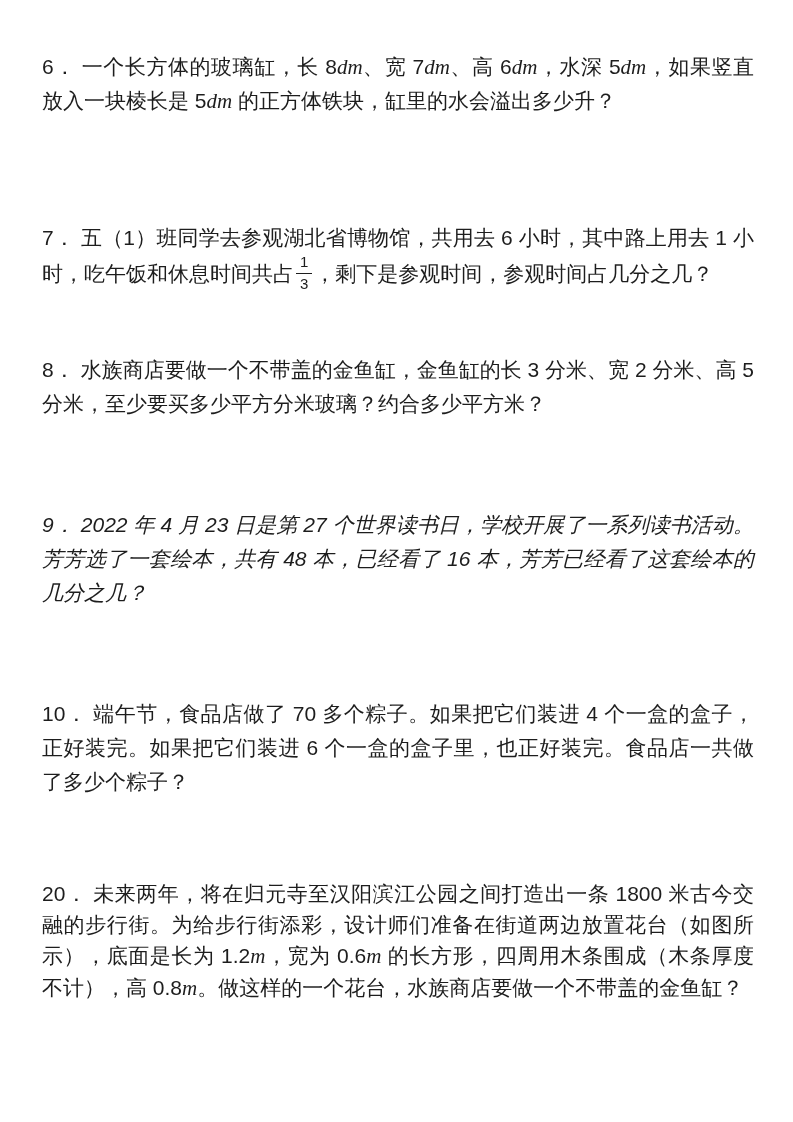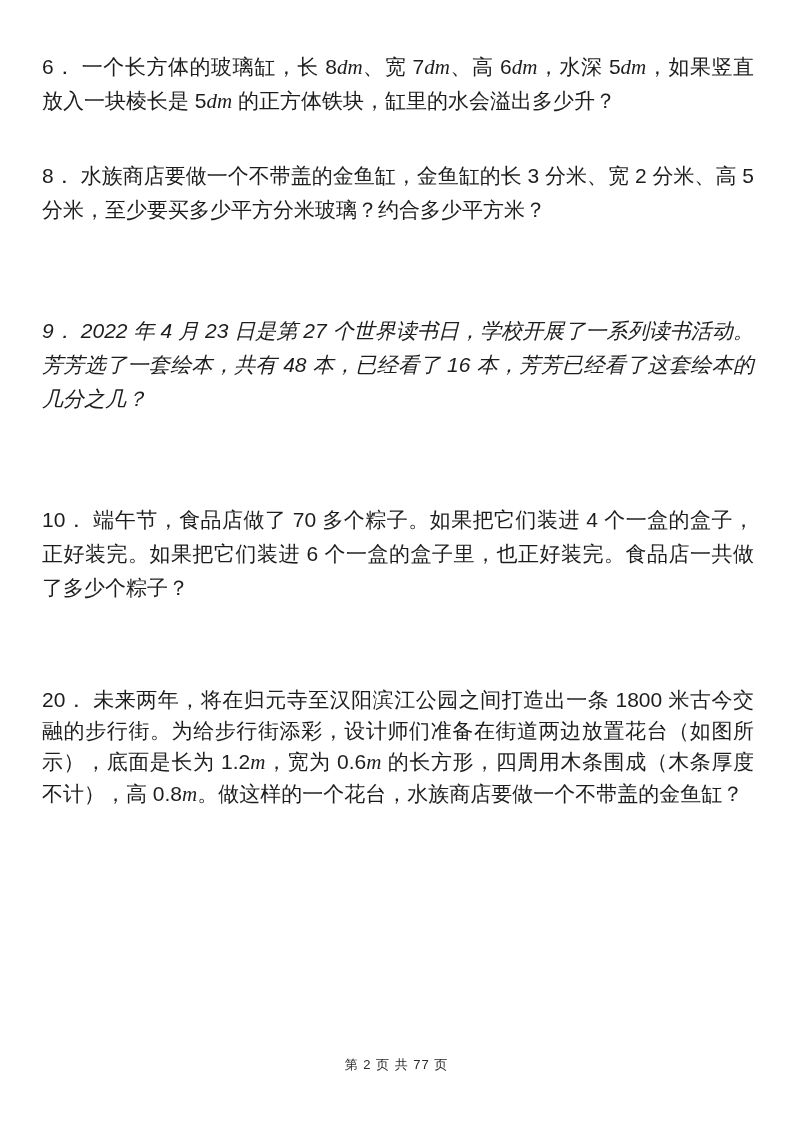--- a/index.html
+++ b/index.html
@@ -22,21 +22,21 @@
     top: 50px;
     width: 712px;
   }
   .problem {
     font-size: 21px;
     line-height: 34px;
     text-align: justify;
     margin: 0;
     word-break: break-all;
   }
-  .problem-6  { margin-bottom: 41px; }
+  .problem-6  { margin-bottom: 103px; }
   .problem-7  { margin-bottom: 57px; }
   .problem-8  { margin-bottom: 87px; }
   .problem-9  { margin-bottom: 87px; font-style: italic; }
   .problem-10 { margin-bottom: 79px; }
   .problem-11 { line-height: 31px; margin-bottom: 0; }
   .pnum {
     padding-right: 6px;
   }
   .unit {
     font-family: "Liberation Serif", "DejaVu Serif", serif;
@@ -75,35 +75,38 @@
 </head>
 <body>
 
 <div class="page">
   <div class="content">
 
     <p class="problem problem-6">
       <span class="pnum">6．</span><span>一个长方体的玻璃缸，长 8</span><span class="unit">dm</span><span>、宽 7</span><span class="unit">dm</span><span>、高 6</span><span class="unit">dm</span><span>，水深 5</span><span class="unit">dm</span><span>，如果竖直放入一块棱长是 5</span><span class="unit">dm</span><span> 的正方体铁块，缸里的水会溢出多少升？</span>
     </p>
 
+    <p class="problem problem-7">
+      <span class="pnum">7．</span><span>五（1）班同学去参观湖北省博物馆，共用去 6 小时，其中路上用去 1 小时，吃午饭和休息时间共占</span><span class="frac">
+          <span class="num">1</span>
+          <span class="den">3</span>
+        </span><span>，剩下是参观时间，参观时间占几分之几？</span>
+    </p>
 
     <p class="problem problem-8">
       <span class="pnum">8．</span><span>水族商店要做一个不带盖的金鱼缸，金鱼缸的长 3 分米、宽 2 分米、高 5 分米，至少要买多少平方分米玻璃？约合多少平方米？</span>
     </p>
 
     <p class="problem problem-9">
       <span class="pnum">9．</span><span>2022 年 4 月 23 日是第 27 个世界读书日，学校开展了一系列读书活动。芳芳选了一套绘本，共有 48 本，已经看了 16 本，芳芳已经看了这套绘本的几分之几？</span>
     </p>
 
     <p class="problem problem-10">
       <span class="pnum">10．</span><span>端午节，食品店做了 70 多个粽子。如果把它们装进 4 个一盒的盒子，正好装完。如果把它们装进 6 个一盒的盒子里，也正好装完。食品店一共做了多少个粽子？</span>
     </p>
 
     <p class="problem problem-11">
       <span class="pnum">20．</span><span>未来两年，将在归元寺至汉阳滨江公园之间打造出一条 1800 米古今交融的步行街。为给步行街添彩，设计师们准备在街道两边放置花台（如图所示），底面是长为 1.2</span><span class="unit">m</span><span>，宽为 0.6</span><span class="unit">m</span><span> 的长方形，四周用木条围成（木条厚度不计），高 0.8</span><span class="unit">m</span><span>。做这样的一个花台，水族商店要做一个不带盖的金鱼缸？</span>
     </p>
 
   </div>
 
-  <div class="footer">
-    <span>第 2 页 共 77 页</span>
-  </div>
 </div>
 
 </body></html>

